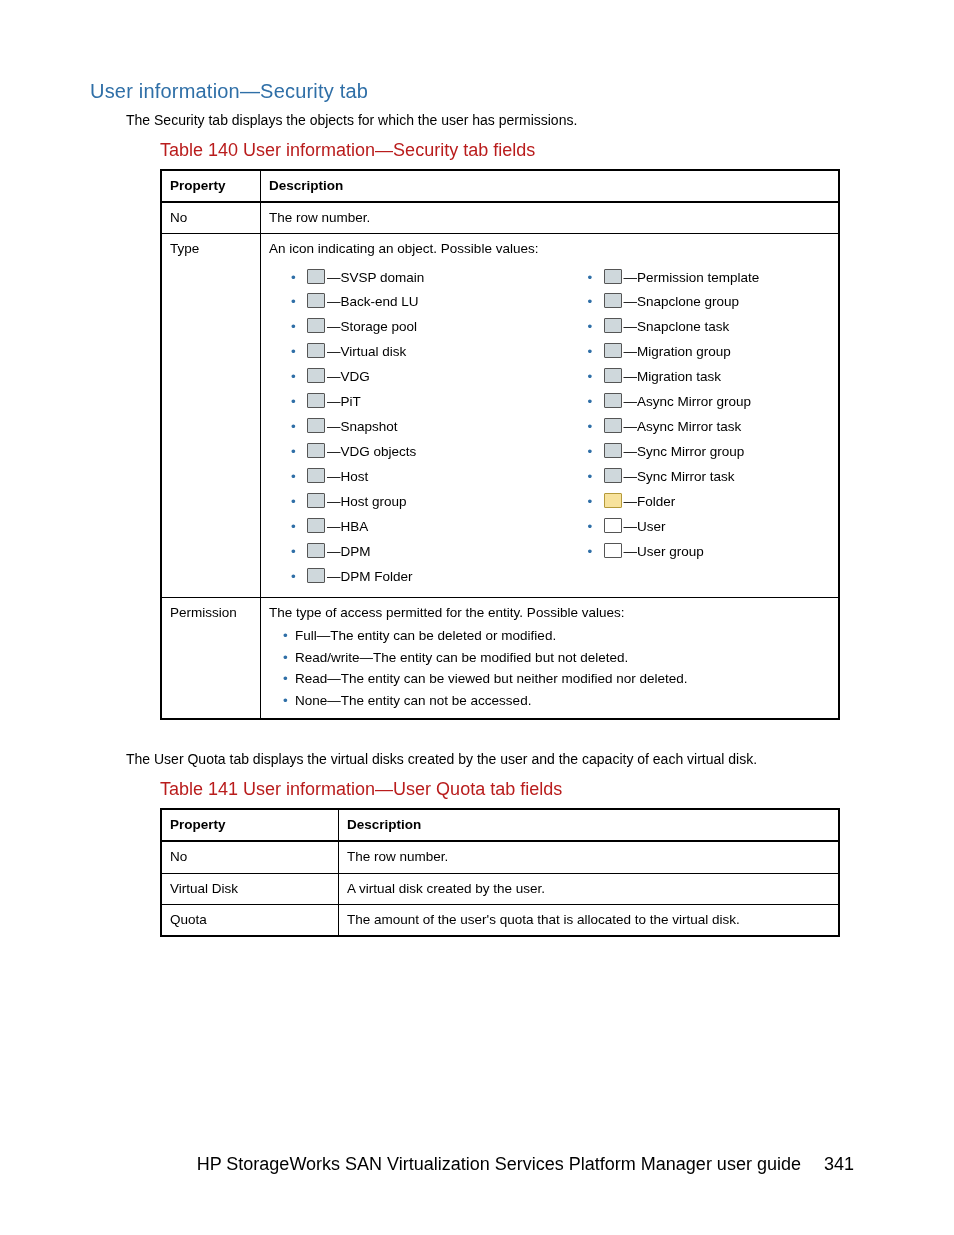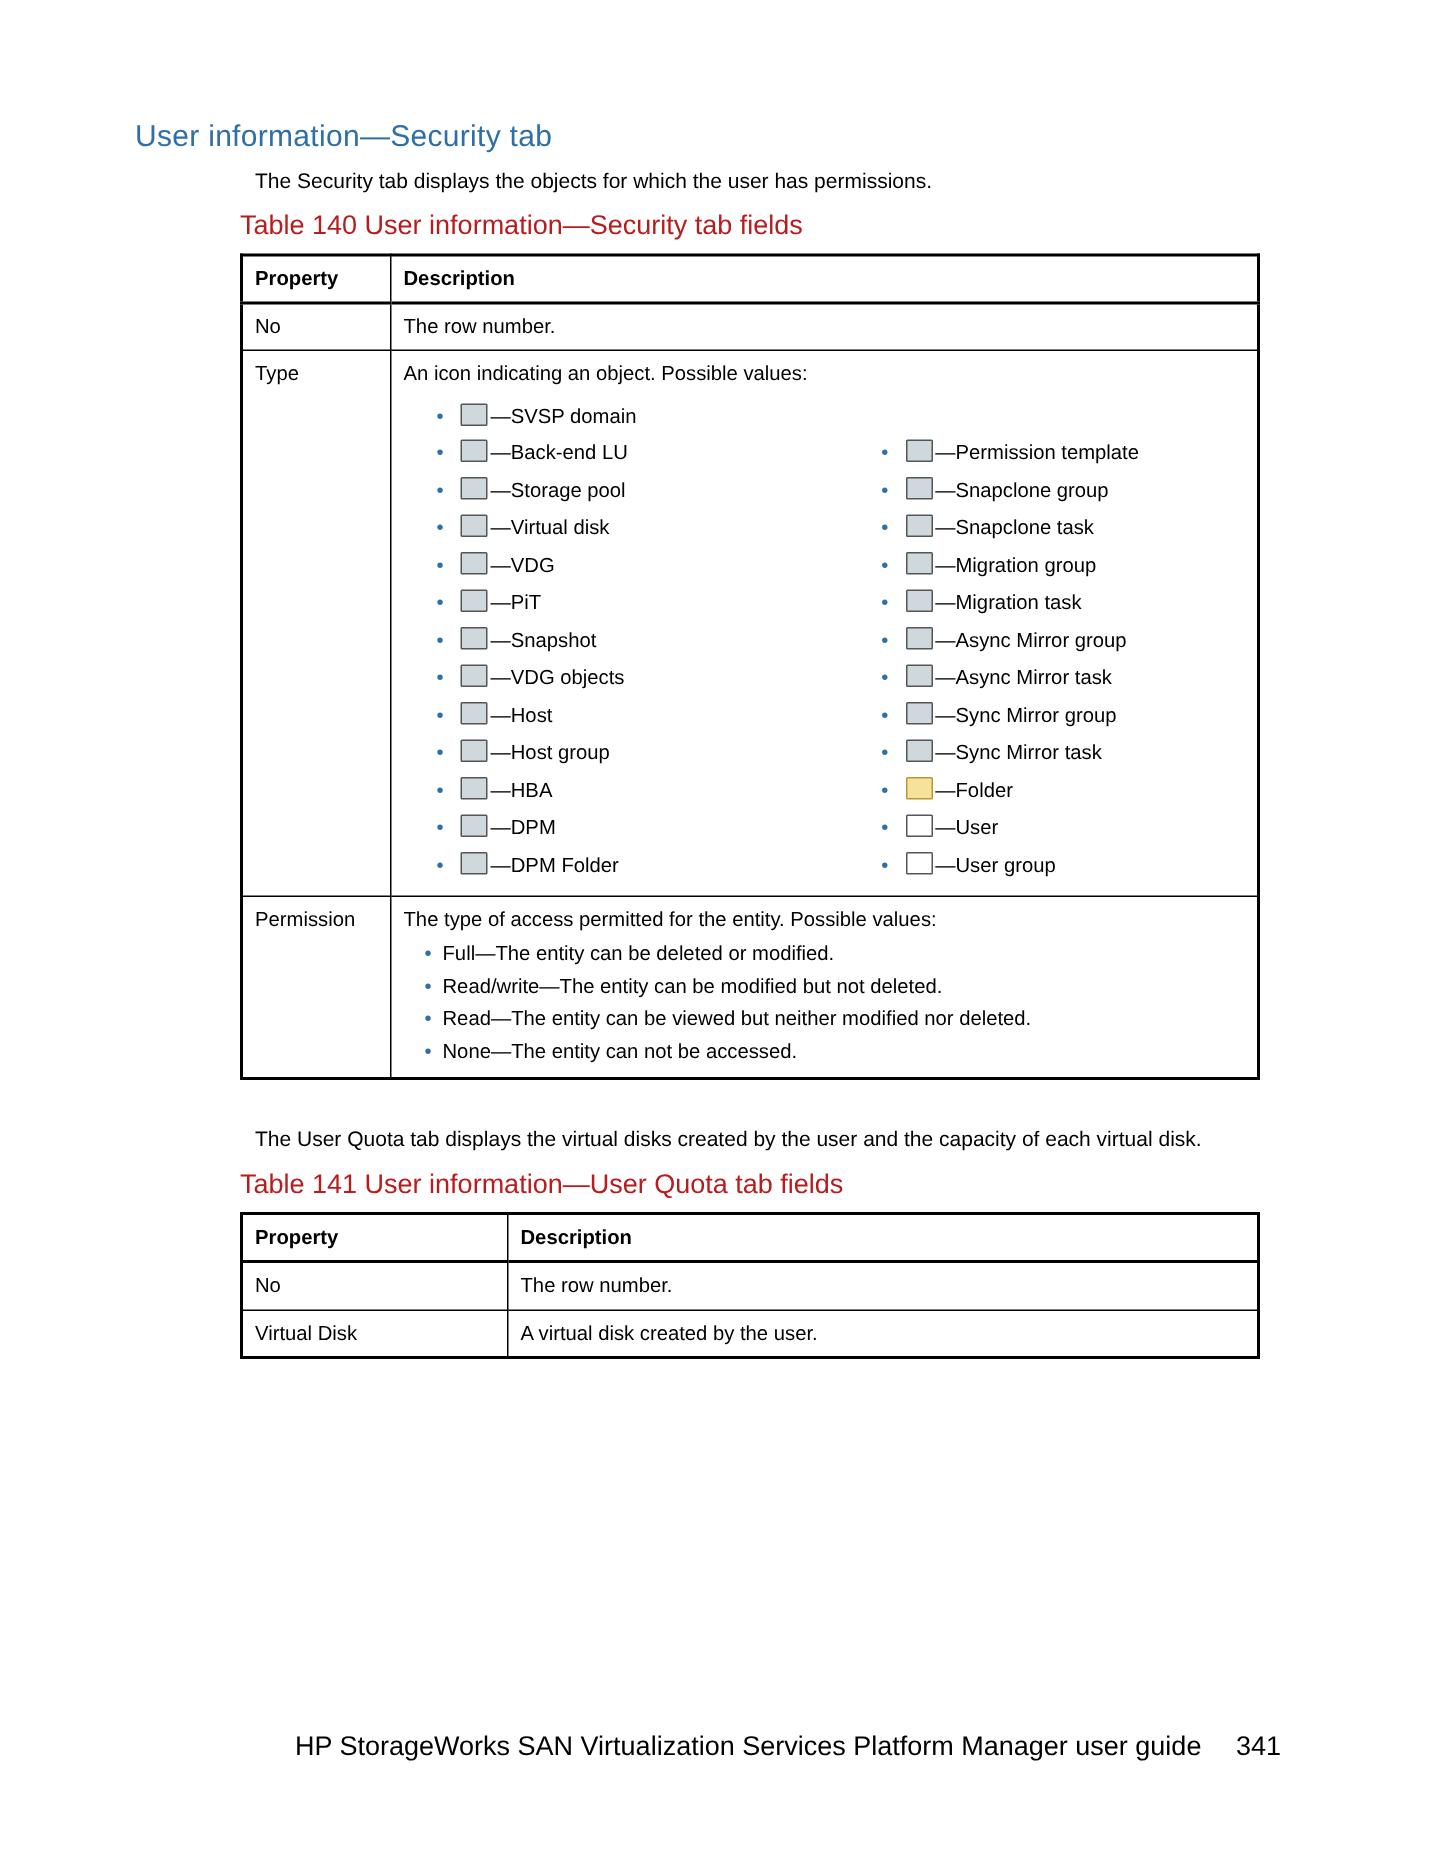--- a/index.html
+++ b/index.html
@@ -20,21 +20,21 @@
   }
   h2.section {
     font-family: Arial, Helvetica, sans-serif;
     font-weight: 400;
     font-size: 20px;
     color: #2f6fa7;
     margin: 0 0 8px 0;
     letter-spacing: 0.2px;
   }
   .body-text {
-    margin: 0 0 10px 80px;
+    margin: 0 0 10px 36px;
     font-size: 14px;
     line-height: 1.35;
   }
   .table-caption {
     font-weight: normal;
     color: #b91c1c;
     font-size: 18px;
     margin: 6px 0 8px 70px;
   }
   table.fields {
@@ -79,21 +79,20 @@
     left: 0;
     top: 0;
   }
   .type-desc-intro {
     display: block;
     margin-bottom: 6px;
   }
   .type-columns {
     display: flex;
     gap: 12px;
-    align-items: flex-end;
   }
   .type-col {
     flex: 1;
   }
   .type-col-right {
     padding-left: 20px;
   }
   .icon-list {
     list-style: none;
     margin: 0;
@@ -228,20 +227,24 @@
       <th>Description</th>
     </tr>
     <tr>
       <td style="width:160px">No</td>
       <td>The row number.</td>
     </tr>
     <tr>
       <td>Virtual Disk</td>
       <td>A virtual disk created by the user.</td>
     </tr>
+    <tr>
+      <td>Quota</td>
+      <td>The amount of the user's quota that is allocated to the virtual disk.</td>
+    </tr>
   </tbody>
     </table>
 
   <div class="footer">
     <span>HP StorageWorks SAN Virtualization Services Platform Manager user guide</span>
     <span class="pg">341</span>
   </div>
 
 </div>
 

